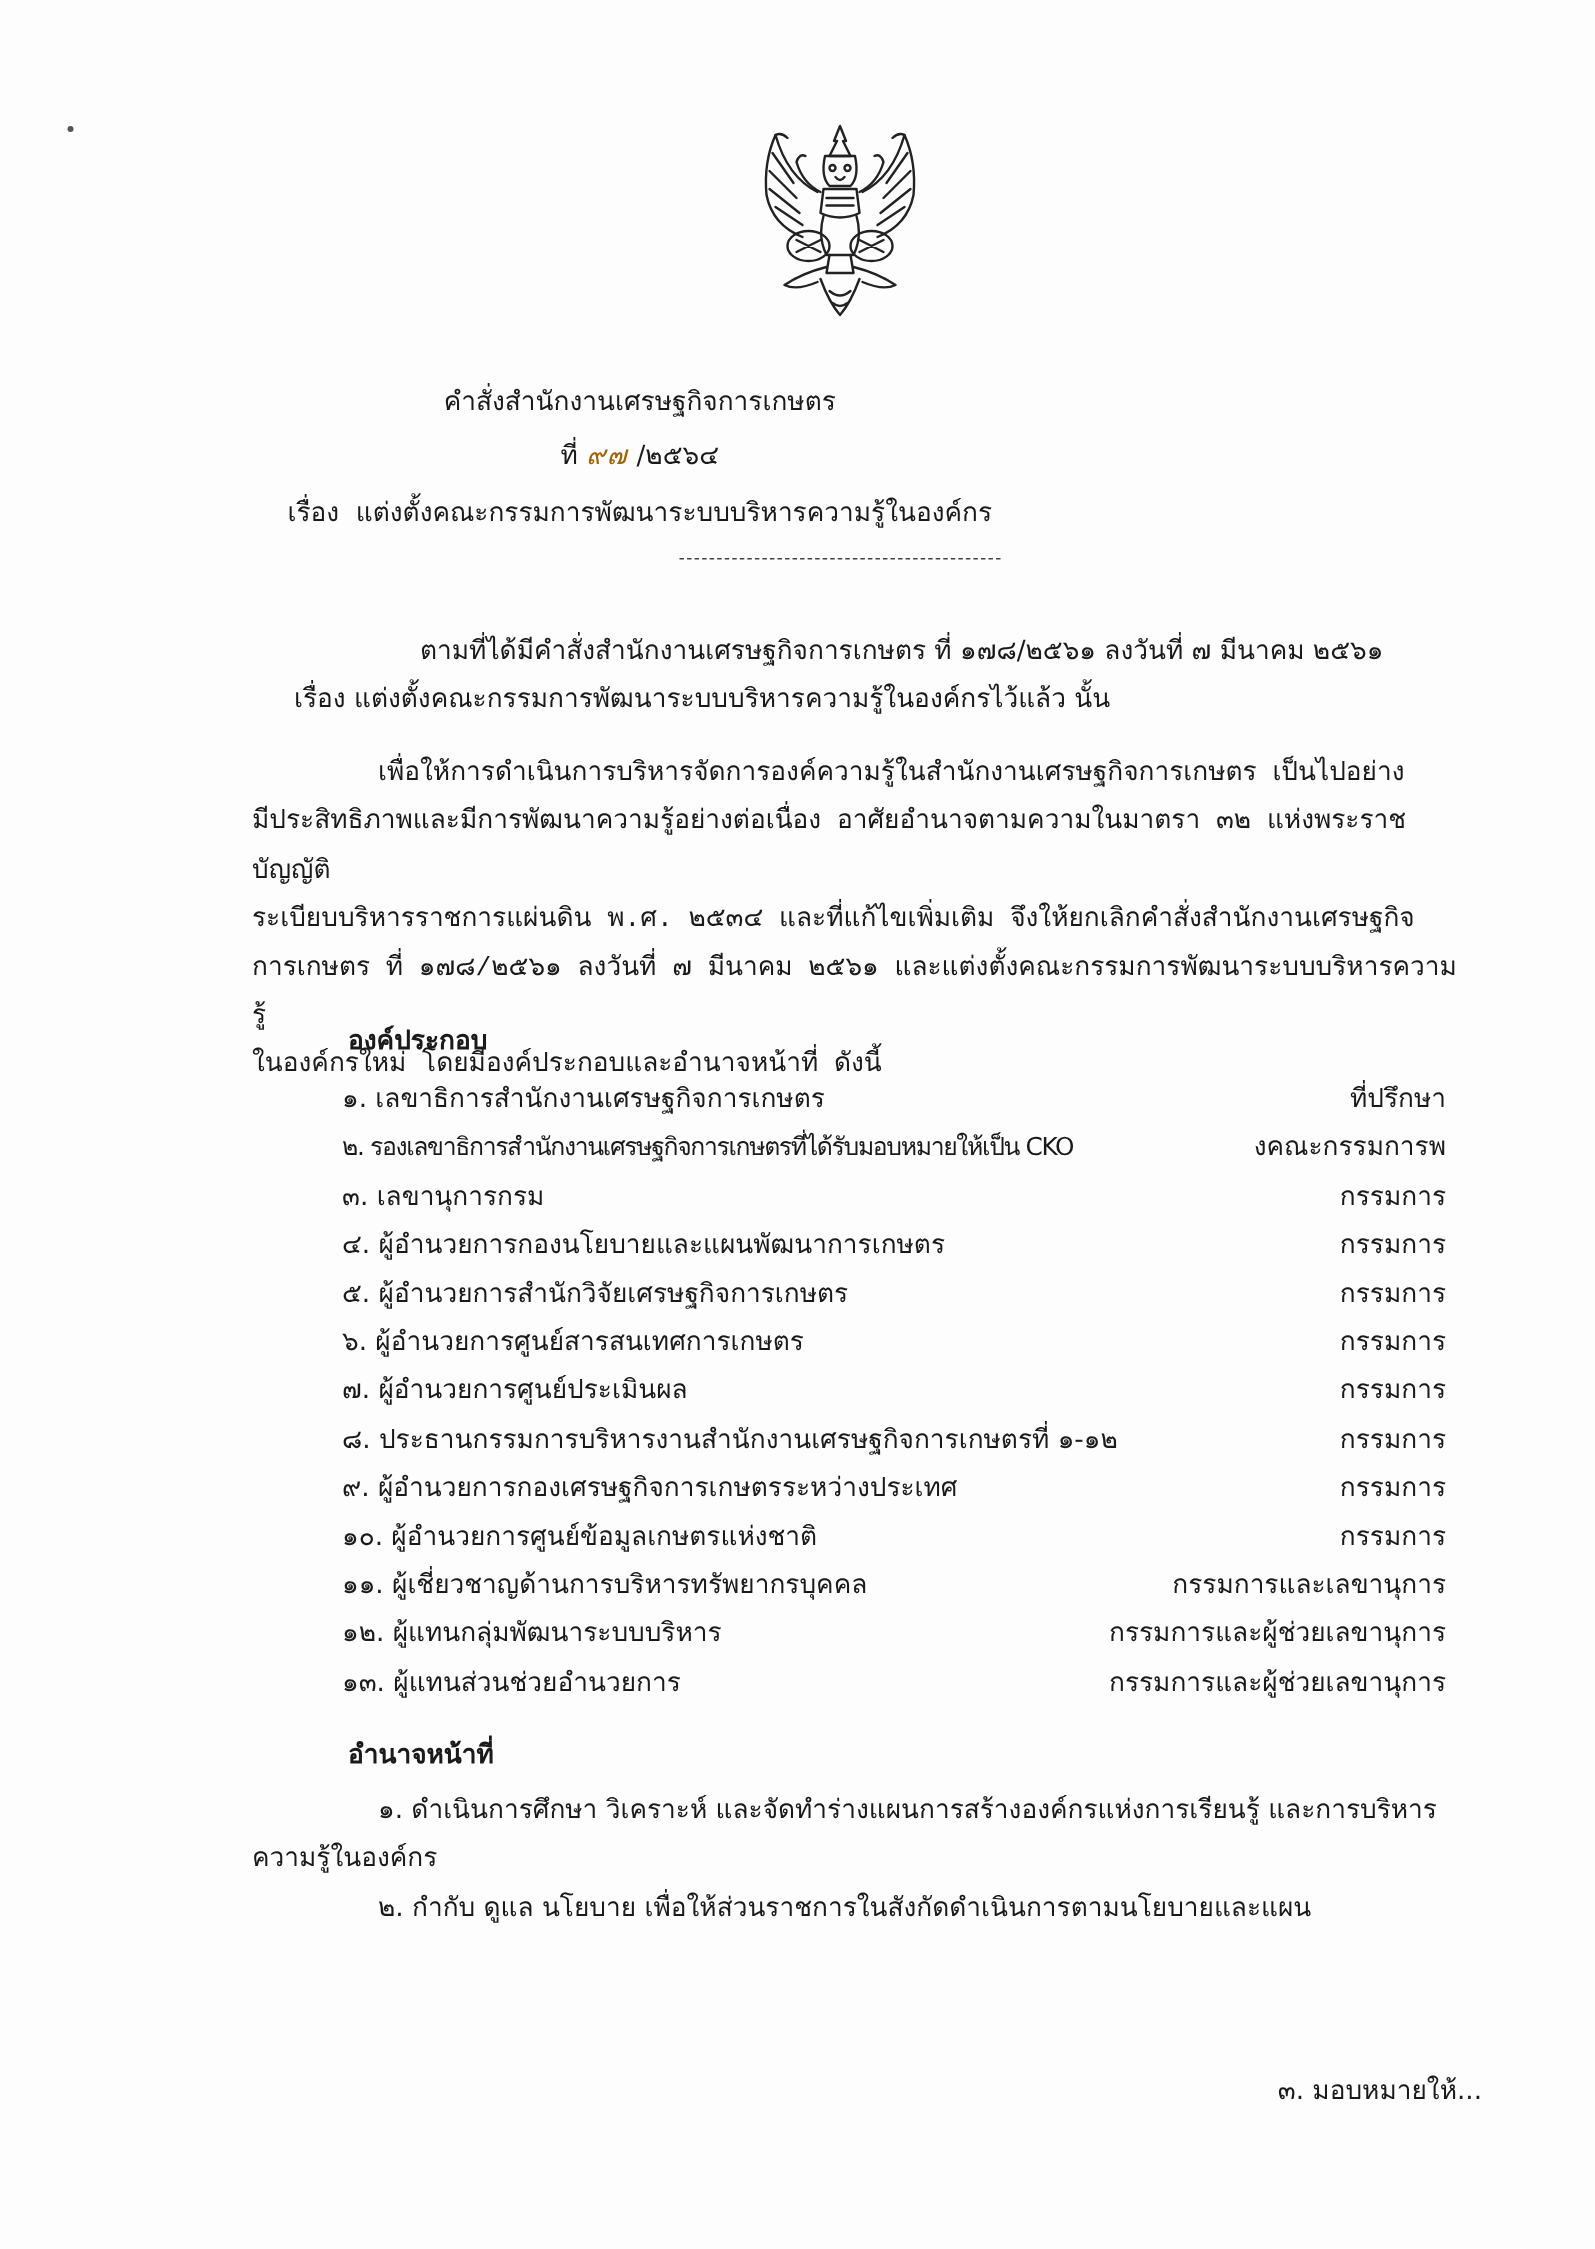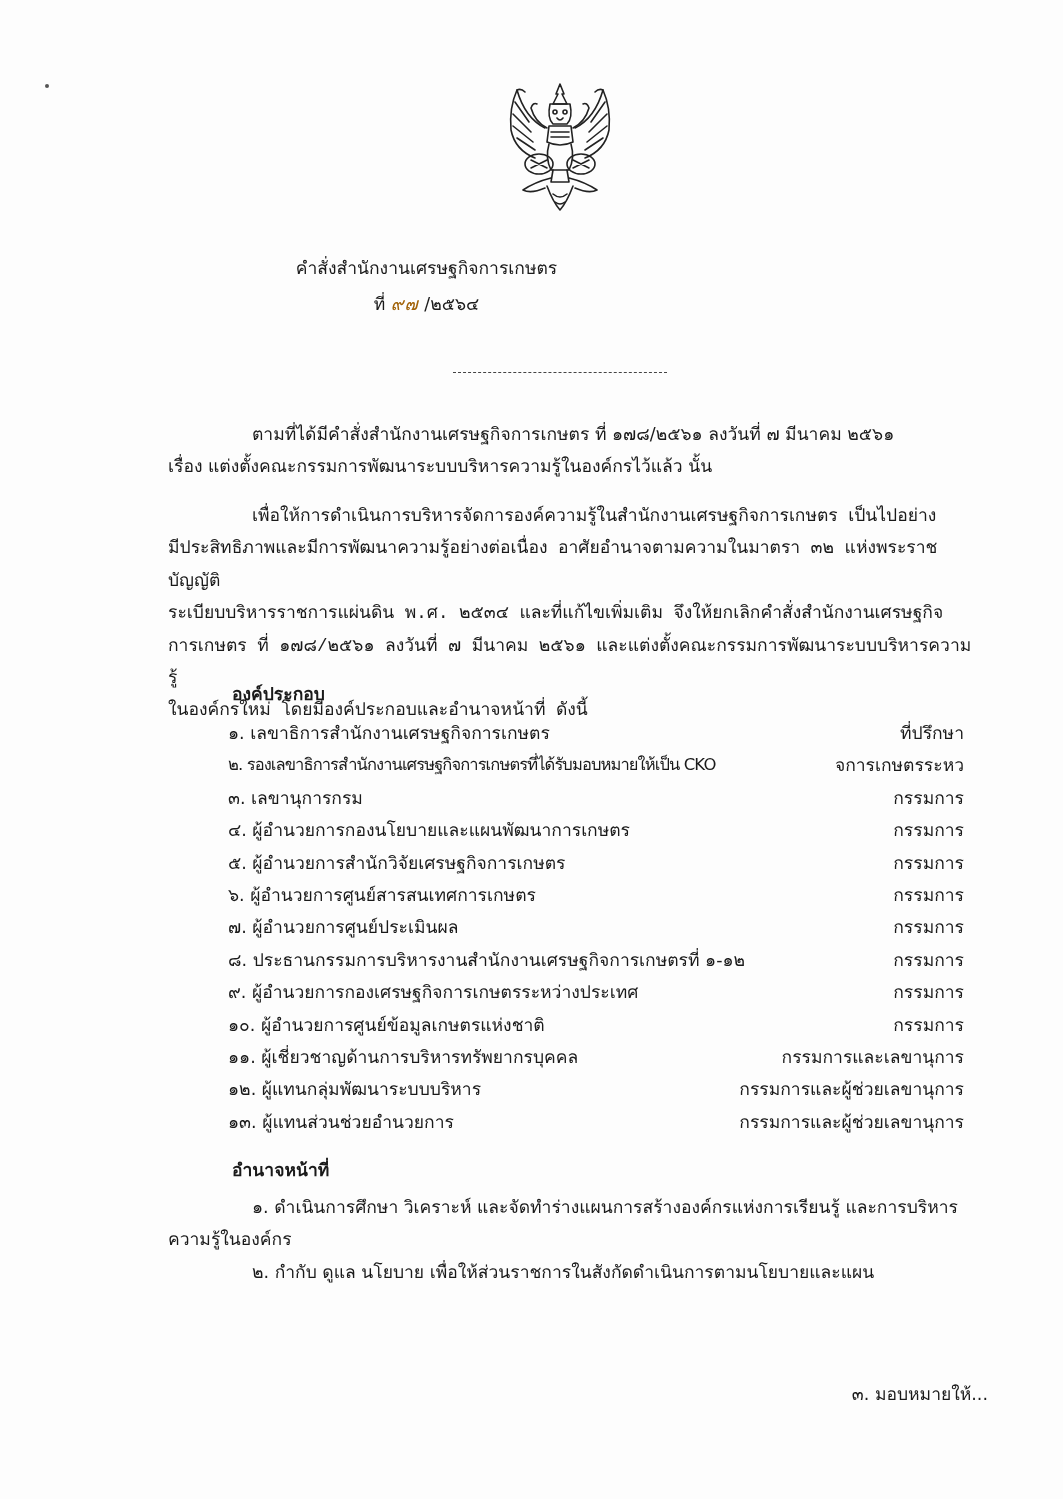--- a/index.html
+++ b/index.html
@@ -75,23 +75,27 @@
       </g>
     </svg>
   </div>
 
   <div class="t center" style="top:257px;">คำสั่งสำนักงานเศรษฐกิจการเกษตร</div>
   <div class="t center" style="top:293px;">
     <span>ที่</span>
     <span class="hand">๙๗</span>
     <span>/๒๕๖๔</span>
   </div>
+  <div class="t center" style="top:331px;">
+    <span>เรื่อง</span>&nbsp;
+    <span>แต่งตั้งคณะกรรมการพัฒนาระบบบริหารความรู้ในองค์กร</span>
+  </div>
   <div class="rule"></div>
 
-  <div class="para" style="top:418px;">
+  <div class="para" style="top:418px;margin-left:28px;">
     <div style="padding-left:84px;">ตามที่ได้มีคำสั่งสำนักงานเศรษฐกิจการเกษตร ที่ ๑๗๘/๒๕๖๑ ลงวันที่ ๗ มีนาคม ๒๕๖๑</div>
     <div>เรื่อง แต่งตั้งคณะกรรมการพัฒนาระบบบริหารความรู้ในองค์กรไว้แล้ว นั้น</div>
   </div>
 
   <div class="para" style="top:500px;font-family:Liberation Mono, monospace;">
     <div style="padding-left:84px;">เพื่อให้การดำเนินการบริหารจัดการองค์ความรู้ในสำนักงานเศรษฐกิจการเกษตร เป็นไปอย่าง</div>
     <div>มีประสิทธิภาพและมีการพัฒนาความรู้อย่างต่อเนื่อง อาศัยอำนาจตามความในมาตรา ๓๒ แห่งพระราชบัญญัติ</div>
     <div>ระเบียบบริหารราชการแผ่นดิน พ.ศ. ๒๕๓๔ และที่แก้ไขเพิ่มเติม จึงให้ยกเลิกคำสั่งสำนักงานเศรษฐกิจ</div>
     <div>การเกษตร ที่ ๑๗๘/๒๕๖๑ ลงวันที่ ๗ มีนาคม ๒๕๖๑ และแต่งตั้งคณะกรรมการพัฒนาระบบบริหารความรู้</div>
     <div>ในองค์กรใหม่ โดยมีองค์ประกอบและอำนาจหน้าที่ ดังนี้</div>
@@ -99,21 +103,21 @@
 
   <div class="t bold" style="left:232px; top:683px;">องค์ประกอบ</div>
 
   <div class="members">
     <div class="member">
       <span class="name">๑. เลขาธิการสำนักงานเศรษฐกิจการเกษตร</span>
       <span class="role">ที่ปรึกษา</span>
     </div>
     <div class="member condensed">
       <span class="name">๒. รองเลขาธิการสำนักงานเศรษฐกิจการเกษตรที่ได้รับมอบหมายให้เป็น CKO</span>
-      <span class="role">จการเกษตรระหว</span>
+      <span class="role">งคณะกรรมการพ</span>
     </div>
     <div class="member">
       <span class="name">๓. เลขานุการกรม</span>
       <span class="role">กรรมการ</span>
     </div>
     <div class="member">
       <span class="name">๔. ผู้อำนวยการกองนโยบายและแผนพัฒนาการเกษตร</span>
       <span class="role">กรรมการ</span>
     </div>
     <div class="member">

